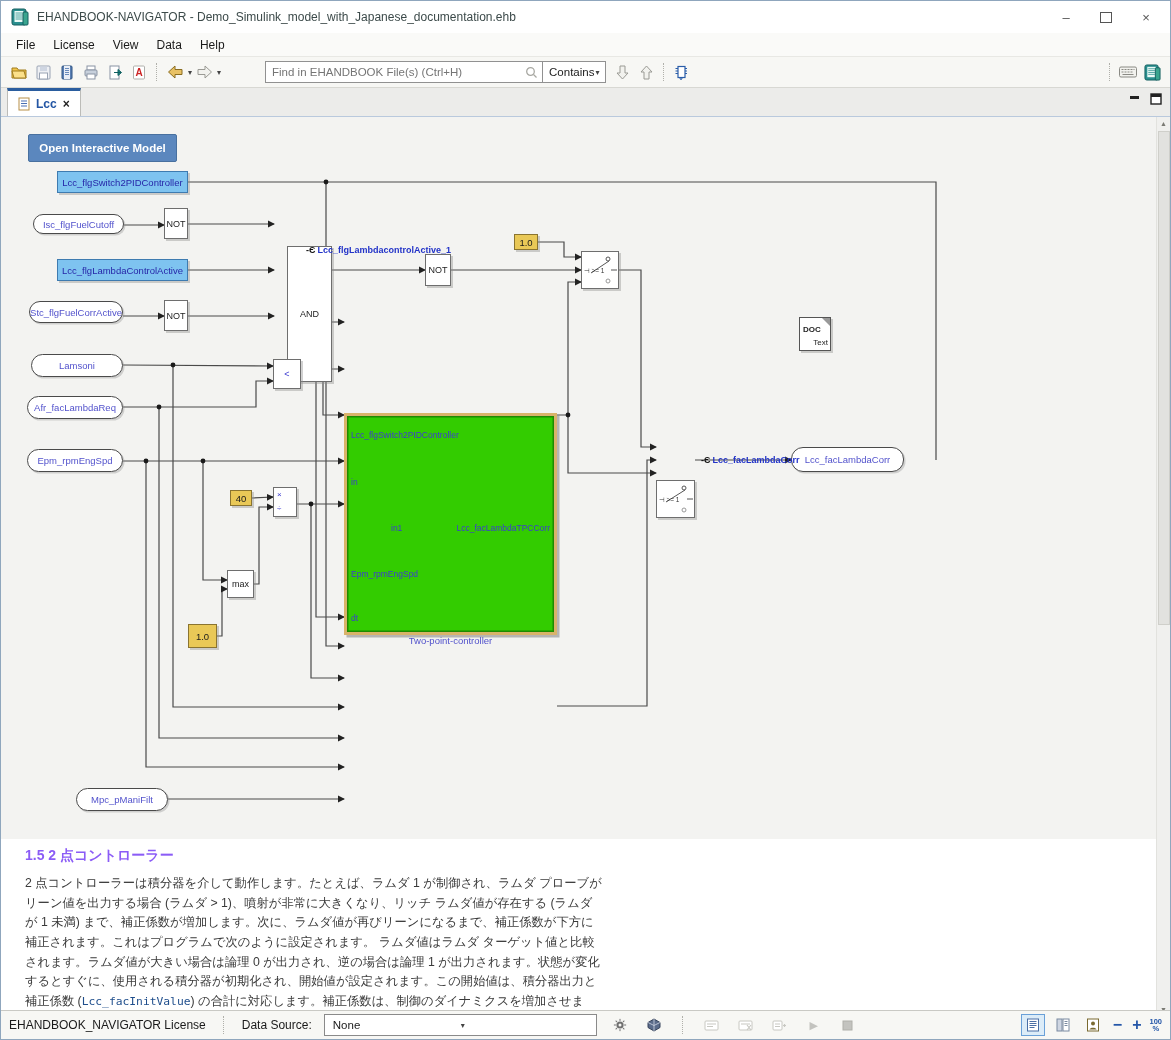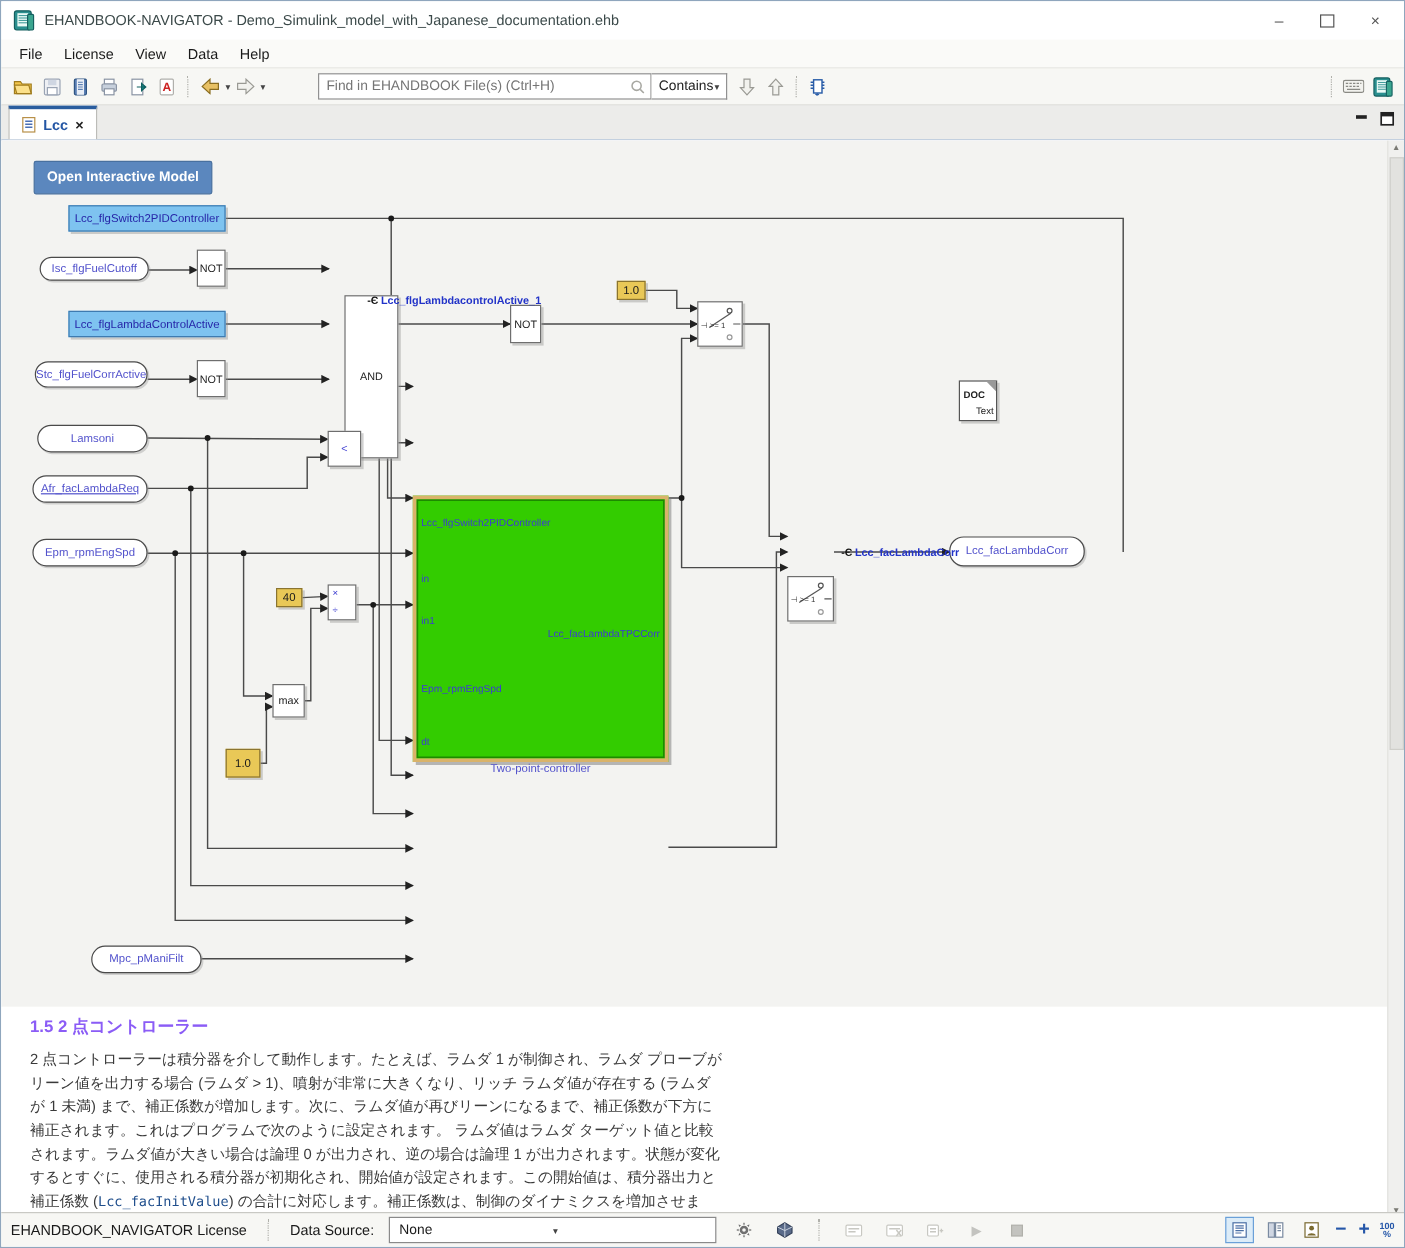--- a/index.html
+++ b/index.html
@@ -279,21 +279,21 @@
             <circle cx="310" cy="387" r="2.4"></circle>
           </g>
       </svg>
       <div class="openbtn">Open Interactive Model</div>
       <div id="nodelayer">
           <div class="node blue" style="left: 56px; top: 54px; width: 131px; height: 22px;">Lcc_flgSwitch2PIDController</div>
           <div class="node blue" style="left: 56px; top: 142px; width: 131px; height: 22px;">Lcc_flgLambdaControlActive</div>
           <div class="node oval" style="left: 32px; top: 97px; width: 91px; height: 20px;">Isc_flgFuelCutoff</div>
           <div class="node oval" style="left: 28px; top: 184px; width: 94px; height: 22px;">Stc_flgFuelCorrActive</div>
           <div class="node oval" style="left: 30px; top: 237px; width: 92px; height: 23px;">Lamsoni</div>
-          <div class="node oval" style="left: 26px; top: 279px; width: 96px; height: 23px; text-decoration: underline;">Afr_facLambdaReq</div>
+          <div class="node oval" style="left: 26px; top: 279px; width: 96px; height: 23px;">Afr_facLambdaReq</div>
           <div class="node oval" style="left: 26px; top: 332px; width: 96px; height: 23px;">Epm_rpmEngSpd</div>
           <div class="node oval" style="left: 75px; top: 671px; width: 92px; height: 23px;">Mpc_pManiFilt</div>
           <div class="node oval" style="left: 790px; top: 330px; width: 113px; height: 25px;">Lcc_facLambdaCorr</div>
           <div class="node opbox" style="left: 163px; top: 91px; width: 24px; height: 31px;">NOT</div>
           <div class="node opbox" style="left: 163px; top: 183px; width: 24px; height: 31px;">NOT</div>
           <div class="node opbox" style="left: 424px; top: 137px; width: 26px; height: 32px;">NOT</div>
           <div class="node opbox" style="left: 286px; top: 85px; width: 45px; height: 136px; margin-top: 44px;">AND</div>
           <div class="node opbox glyph-blue" style="left: 272px; top: 242px; width: 28px; height: 30px;">&lt;</div>
           <div class="node dividebox" style="left: 272px; top: 370px; width: 24px; height: 30px;">
             <span>×</span>
@@ -318,21 +318,21 @@
       <text x="2" y="21" font-size="6.5" fill="#333" font-family="Liberation Sans,sans-serif">⊣ &gt;= 1</text>
             </svg></div>
           <div class="node docblock" style="left: 798px; top: 124px; width: 32px; height: 34px;">
             <span class="fold"></span>
       <span class="l1">DOC</span>
             <span class="l2">Text</span>
           </div>
           <div class="node subsys" style="left: 343px; top: 186px; width: 213px; height: 222px;">
             <span class="port left" style="top: 19px;">Lcc_flgSwitch2PIDController</span>
             <span class="port left" style="top: 66px;">in</span>
-            <span class="port left" style="top: 101px;">in1</span>
+            <span class="port left" style="top: 112px; margin-left: 40px;">in1</span>
             <span class="port left" style="top: 158px;">Epm_rpmEngSpd</span>
             <span class="port left" style="top: 202px;">dt</span>
             <span class="port right" style="top: 112px;">Lcc_facLambdaTPCCorr</span>
             <div class="caption">Two-point-controller</div>
           </div>
           <div class="node subsys" style="left: 343px; top: 480px; width: 213px; height: 220px;">
             <span class="port left" style="top: 20px;">in</span>
             <span class="port left" style="top: 49px;">Lcc_flgSwitch2PIDController</span>
             <span class="port left" style="top: 81px;">dt</span>
           </div>

